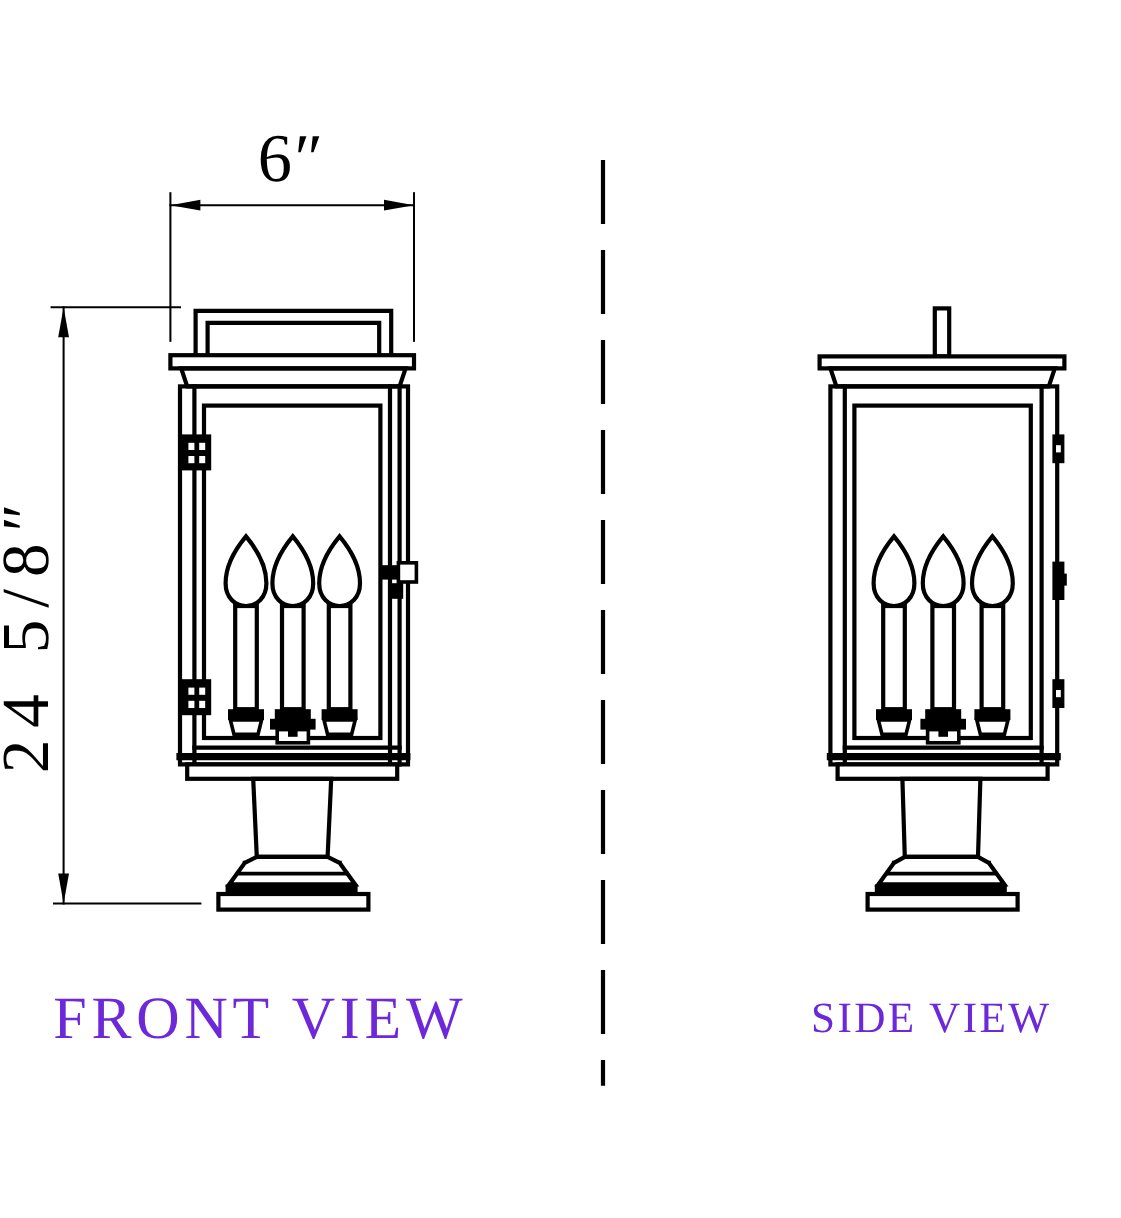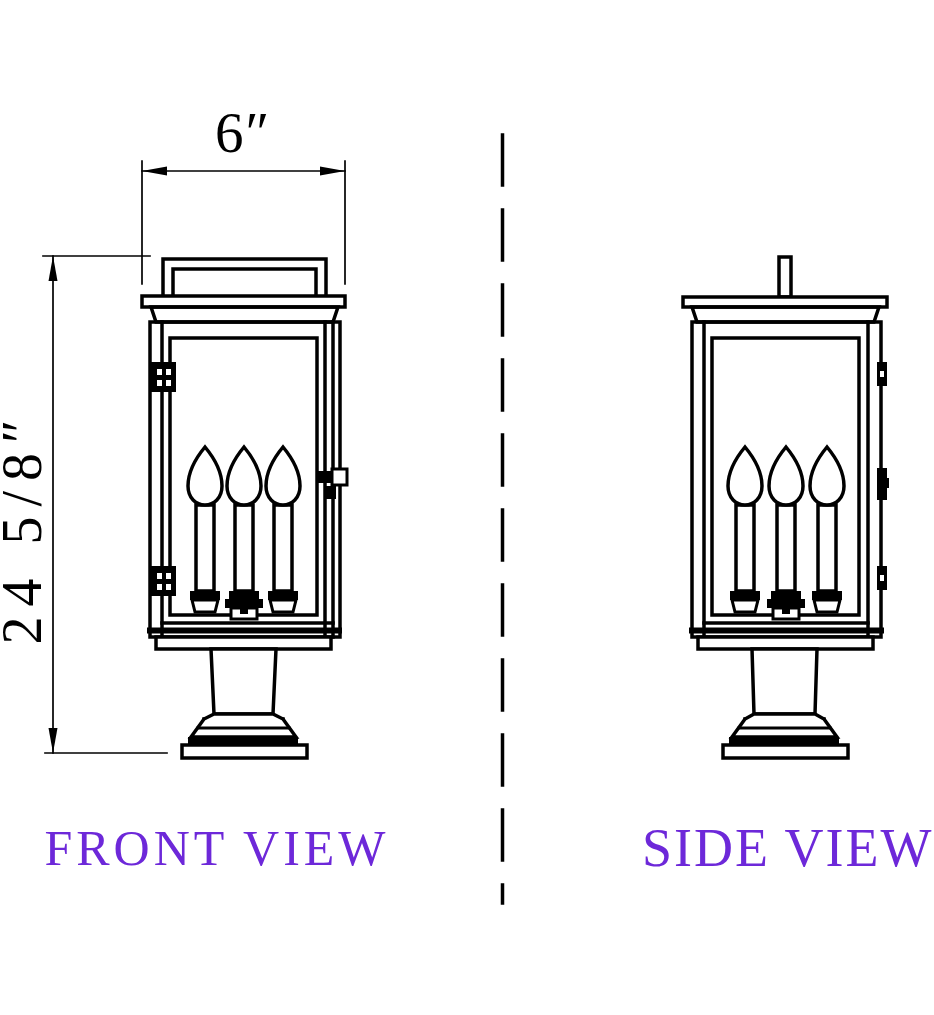--- a/index.html
+++ b/index.html
@@ -33,21 +33,21 @@
     font-family:Liberation Serif, serif;
     text-align:center;
     white-space:nowrap;
   }
   #front-view-label{
     left:37px;top:820px;width:360px;
     font-size:50px;line-height:56px;letter-spacing:4px;
   }
   #side-view-label{
     left:642px;top:820px;width:268px;
-    font-size:54px;line-height:56px;letter-spacing:2px;
+    font-size:36px;line-height:56px;letter-spacing:2px;
   }
 </style>
 </head>
 <body>
 
 <div id="canvas">
 
   <svg id="drawing-svg" width="934" height="1015" viewBox="0 0 934 1015" fill="none" stroke="#000000" stroke-linecap="square">
 
     <g stroke-width="1.7">

